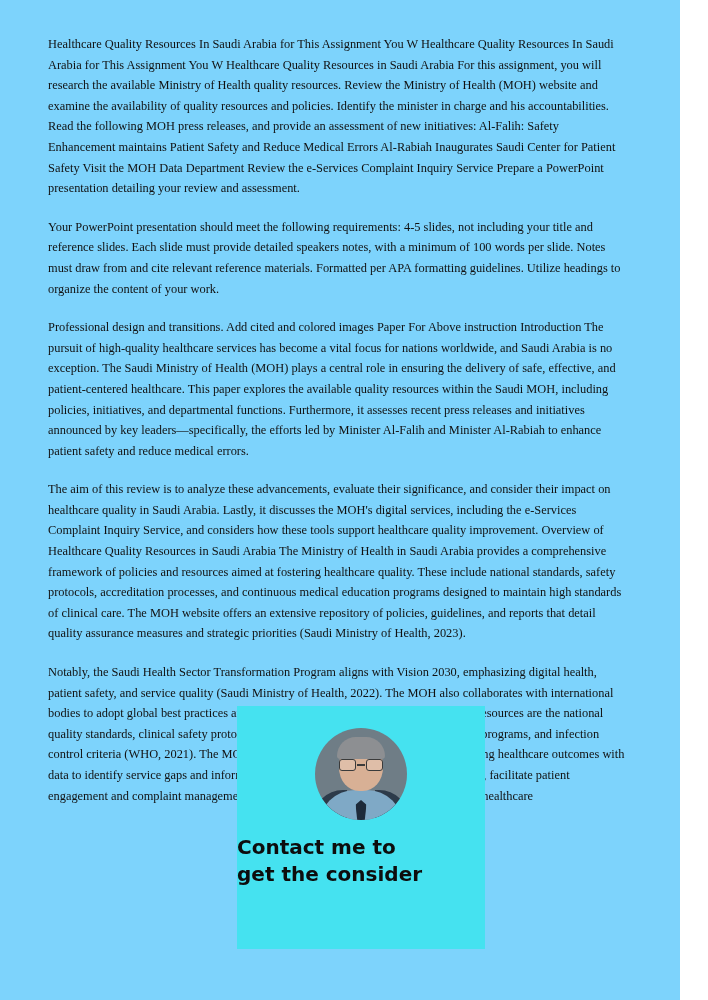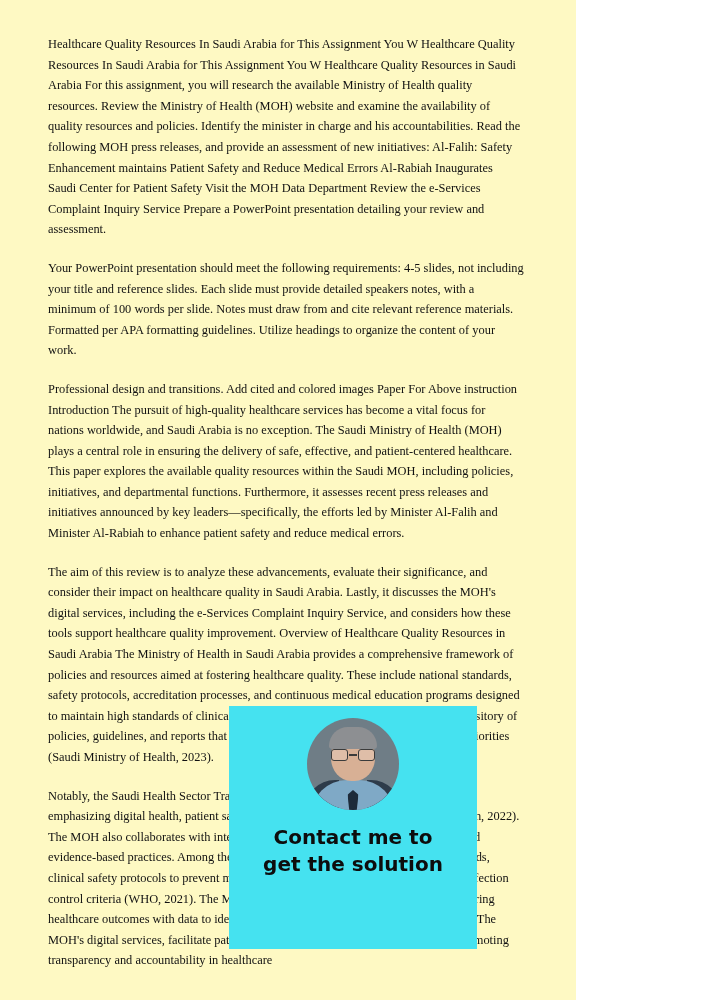--- a/index.html
+++ b/index.html
@@ -10,46 +10,45 @@
   body {
     width: 708px;
     height: 1000px;
     position: relative;
     overflow: hidden;
     font-family: "Liberation Serif", serif;
     color: #111111;
   }
   .page {
     position: relative;
-    width: 576px;
+    width: 680px;
     height: 1000px;
     box-sizing: border-box;
     padding: 34px 52px 0 48px;
-    background: #fef9c3;
+    background: #7dd3fc;
   }
   .doc-body p {
     margin: 0 0 18px 0;
     font-size: 12.4px;
     line-height: 20.6px;
     text-align: left;
     color: #111111;
   }
   .doc-body p:last-child {
     margin-bottom: 0;
   }
   .overlay-card {
     position: absolute;
-    left: 229px;
+    left: 237px;
     top: 706px;
     width: 248px;
     height: 243px;
     background: #45e2f0;
     box-sizing: border-box;
-    padding-top: 12px;
-    text-align: center;
+    padding-top: 22px;
     overflow: hidden;
   }
   .avatar {
     width: 92px;
     height: 92px;
     margin: 0 auto;
     border-radius: 50%;
     overflow: hidden;
     position: relative;
     background: #6f7d86;
@@ -169,16 +168,16 @@
       <div class="tie"></div>
       <div class="head"></div>
       <div class="hair"></div>
       <div class="glasses">
         <div class="lens l"></div>
         <div class="bridge"></div>
         <div class="lens r"></div>
       </div>
     </div>
     <div class="overlay-line first">Contact me to</div>
-    <div class="overlay-line">get the solution</div>
+    <div class="overlay-line">get the consider</div>
   </div>
 
 </div>
 
 </body></html>

